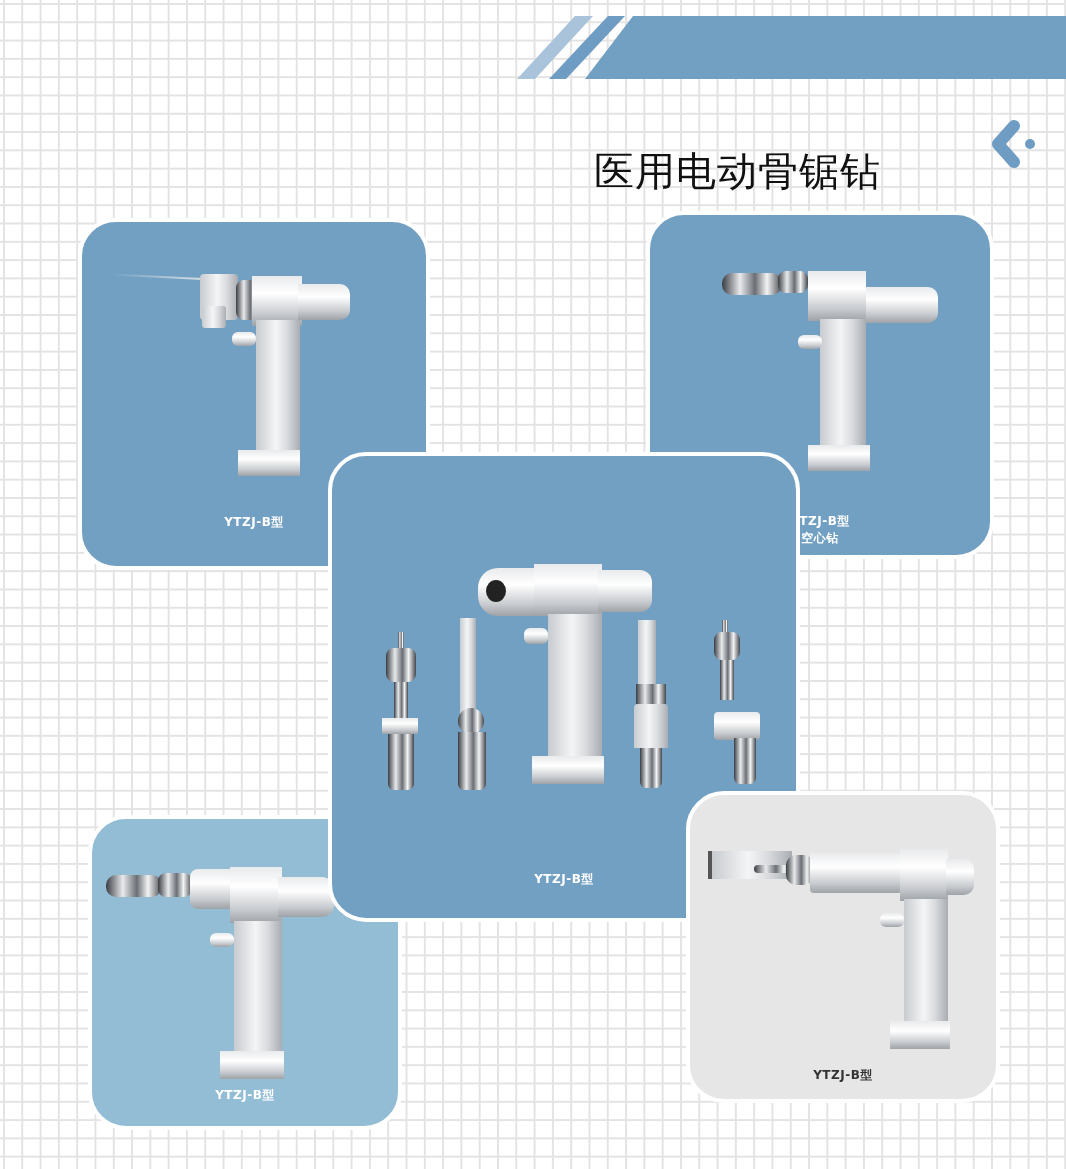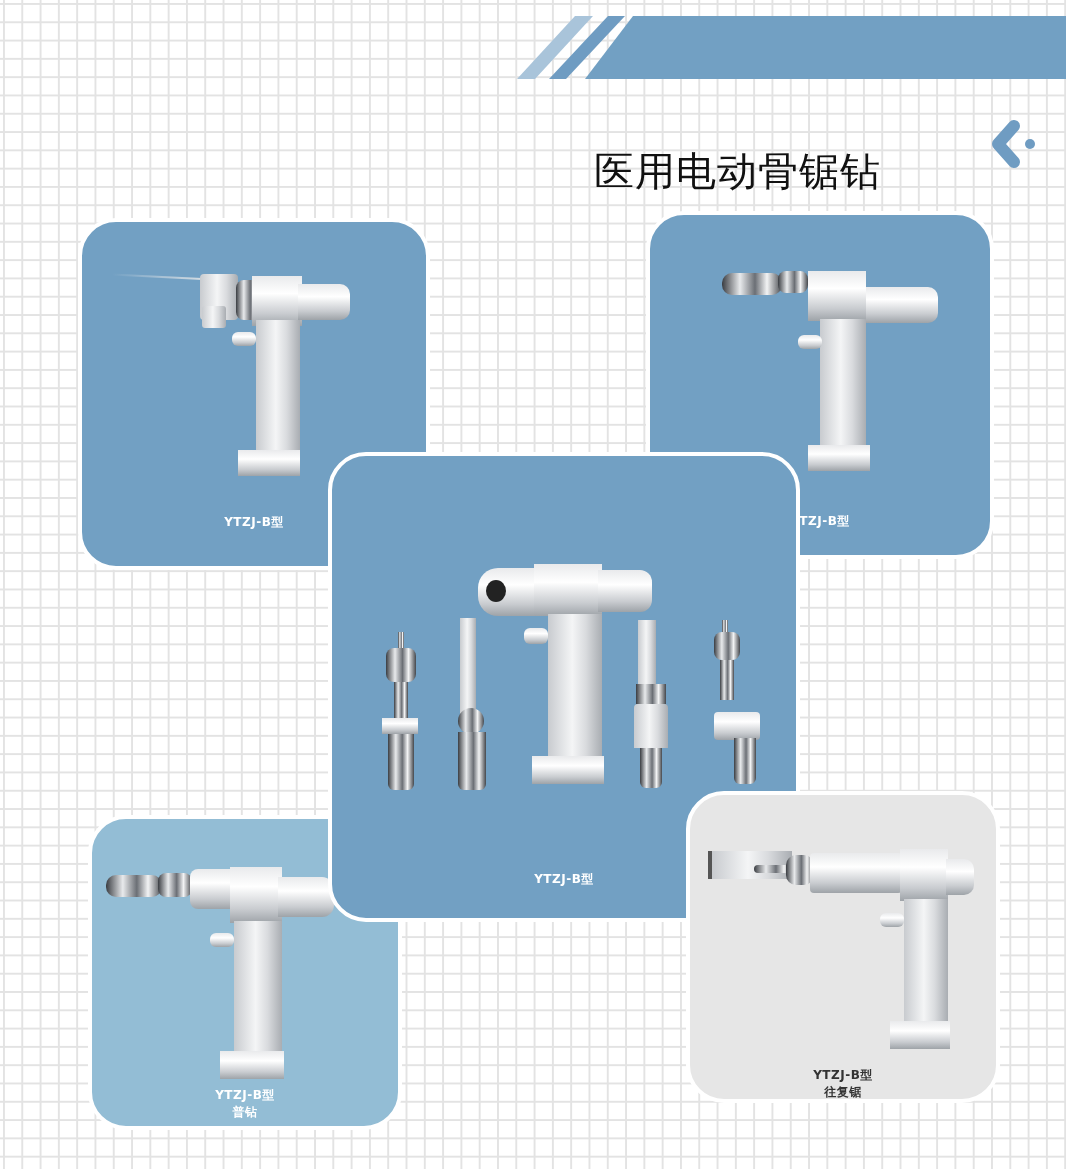--- a/index.html
+++ b/index.html
@@ -84,20 +84,21 @@
     <div class="abs chrome" style="left:0;top:8px;width:60px;height:22px;border-radius:10px;"></div>
     <div class="abs chrome" style="left:56px;top:6px;width:30px;height:22px;border-radius:8px;"></div>
     <div class="abs metal-h" style="left:86px;top:6px;width:58px;height:50px;"></div>
     <div class="abs metal-h" style="left:144px;top:22px;width:72px;height:36px;border-radius:0 10px 10px 0;"></div>
     <div class="abs metal" style="left:98px;top:54px;width:46px;height:130px;"></div>
     <div class="abs metal-h" style="left:76px;top:70px;width:24px;height:14px;border-radius:6px;"></div>
     <div class="abs metal-h" style="left:86px;top:180px;width:62px;height:26px;"></div>
   </div>
   <div class="card-caption" style="top:298px;">
     <div>YTZJ-B型</div>
+    <div>空心钻</div>
   </div>
 </div>
 
 <div class="card card-center">
   <div class="drill" style="left:140px;top:108px;width:200px;height:230px;">
     <div class="abs metal-h" style="left:6px;top:4px;width:62px;height:48px;border-radius:20px 6px 6px 20px;"></div>
     <div class="abs" style="left:14px;top:16px;width:20px;height:22px;border-radius:50%;background:#222;"></div>
     <div class="abs metal-h" style="left:62px;top:0;width:68px;height:52px;"></div>
     <div class="abs metal-h" style="left:126px;top:6px;width:54px;height:42px;border-radius:0 12px 12px 0;"></div>
     <div class="abs metal" style="left:76px;top:50px;width:54px;height:166px;"></div>
@@ -140,33 +141,31 @@
     <div class="abs chrome" style="left:52px;top:8px;width:34px;height:24px;border-radius:8px;"></div>
     <div class="abs metal-h" style="left:84px;top:4px;width:46px;height:40px;border-radius:8px 0 0 8px;"></div>
     <div class="abs metal-h" style="left:124px;top:2px;width:52px;height:56px;"></div>
     <div class="abs metal-h" style="left:172px;top:12px;width:56px;height:40px;border-radius:0 12px 12px 0;"></div>
     <div class="abs metal" style="left:128px;top:56px;width:48px;height:140px;"></div>
     <div class="abs metal-h" style="left:104px;top:68px;width:24px;height:14px;border-radius:6px;"></div>
     <div class="abs metal-h" style="left:114px;top:186px;width:64px;height:28px;"></div>
   </div>
   <div class="card-caption" style="top:268px;">
     <div>YTZJ-B型</div>
-    <div>普钻</div>
   </div>
 </div>
 
 <div class="card card-br">
   <div class="drill" style="left:14px;top:52px;width:270px;height:210px;">
     <div class="abs metal" style="left:4px;top:4px;width:80px;height:28px;border-left:4px solid #555;"></div>
     <div class="abs chrome" style="left:50px;top:18px;width:40px;height:8px;border-radius:4px;"></div>
     <div class="abs chrome" style="left:82px;top:8px;width:28px;height:30px;border-radius:10px;"></div>
     <div class="abs metal-h" style="left:106px;top:6px;width:92px;height:40px;border-radius:4px;"></div>
     <div class="abs metal-h" style="left:196px;top:2px;width:48px;height:52px;"></div>
     <div class="abs metal-h" style="left:242px;top:12px;width:28px;height:36px;border-radius:0 10px 10px 0;"></div>
     <div class="abs metal" style="left:200px;top:52px;width:44px;height:130px;"></div>
     <div class="abs metal-h" style="left:176px;top:66px;width:24px;height:14px;border-radius:6px;"></div>
     <div class="abs metal-h" style="left:186px;top:174px;width:60px;height:28px;"></div>
   </div>
   <div class="card-caption dark" style="top:272px;">
     <div>YTZJ-B型</div>
-    <div>往复锯</div>
   </div>
 </div>
 
 </body></html>

